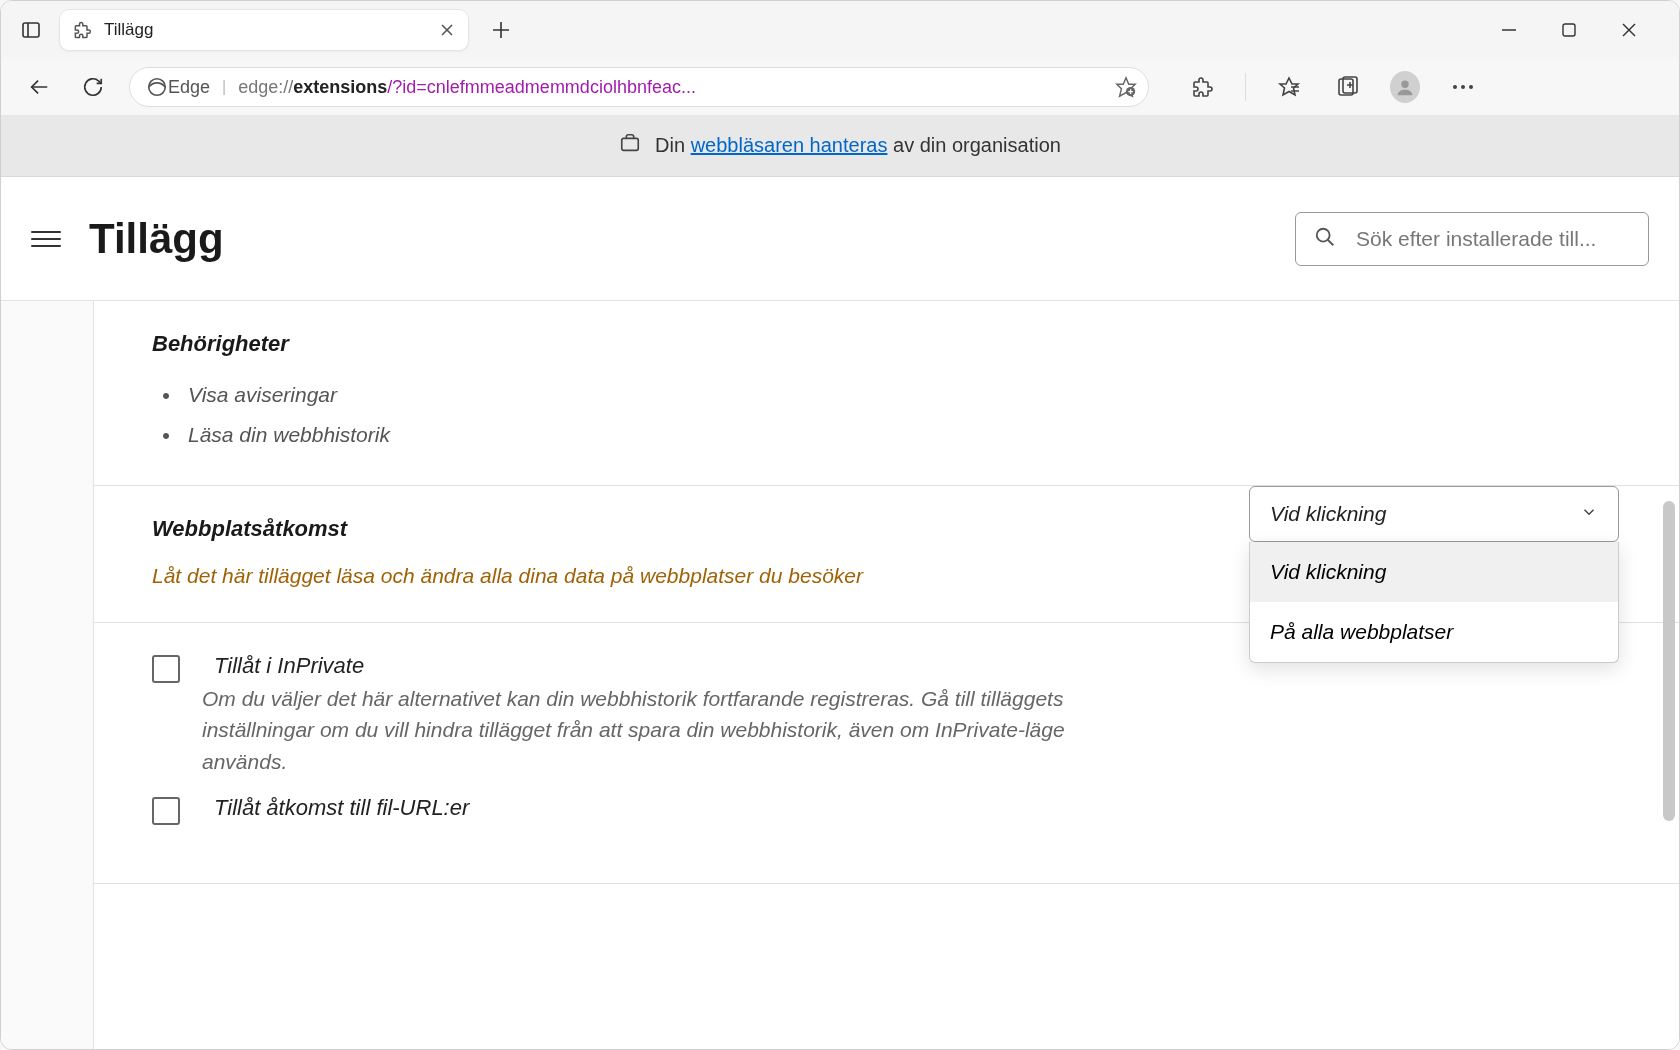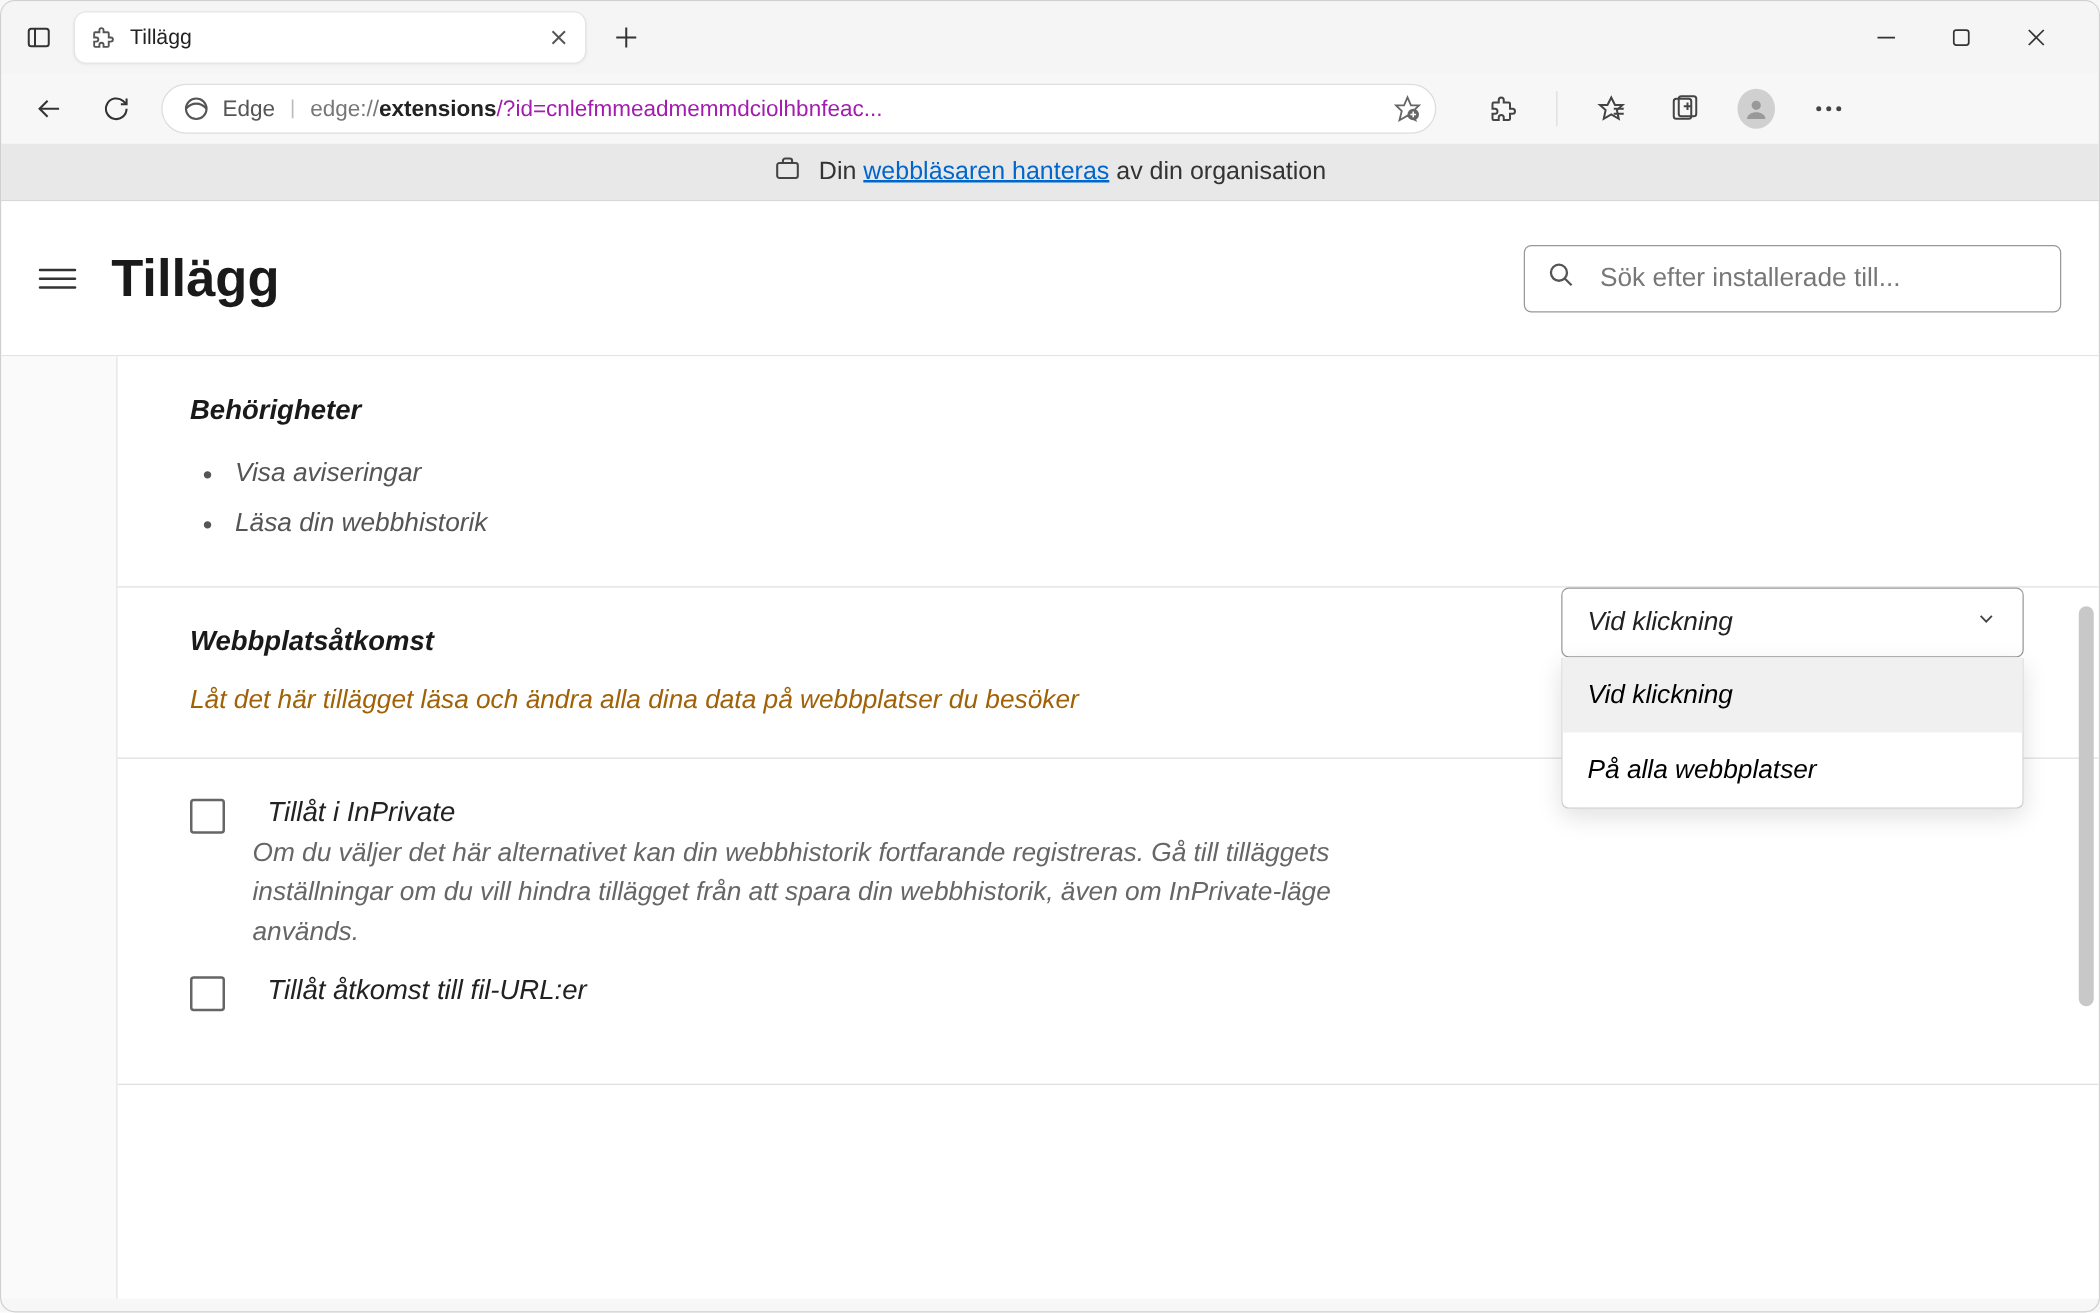--- a/index.html
+++ b/index.html
@@ -74,35 +74,35 @@
       height: 40px;
       background: #fff;
       border-radius: 20px;
       border: 1px solid #ddd;
       display: flex;
       align-items: center;
       padding: 0 6px 0 16px;
       gap: 12px;
       max-width: 1020px;
     }
-    .edge-badge { display:flex; align-items:center; gap:10px; color:#555; font-size:18px; }
+    .edge-badge { display:flex; align-items:center; gap:0; color:#555; font-size:18px; }
     .edge-sep { color:#bbb; }
     .url-text { font-size: 18px; color:#777; flex:1; display:flex; align-items:baseline; white-space:nowrap; overflow:hidden; }
     .url-text .base { color:#777; }
     .url-text .bold { color:#222; font-weight:600; }
     .url-text .rest { color:#a21caf; }
     .star-btn { width: 32px; height:32px; display:flex; align-items:center; justify-content:center; cursor:pointer; }
     .toolbar-actions { display:flex; align-items:center; gap:28px; margin-left:20px; }
     .toolbar-btn { width: 30px; height:30px; display:flex; align-items:center; justify-content:center; cursor:pointer; }
     .profile-avatar { width:32px; height:32px; border-radius:50%; background:#d0d0d0; display:flex; align-items:center; justify-content:center; }
     .v-sep { width:1px; height:28px; background:#ddd; }
 
     
     .managed-bar {
-      height: 46px;
+      height: 62px;
       background: #e8e8e8;
       border-bottom: 1px solid #d8d8d8;
       display:flex;
       align-items:center;
       justify-content:center;
       gap: 14px;
       font-size: 20px;
       color:#333;
     }
     .managed-bar a { color:#0066cc; text-decoration: underline; }
@@ -115,21 +115,21 @@
       padding: 0 30px;
       gap: 28px;
       background:#fff;
       border-bottom:1px solid #e3e3e3;
     }
     .hamburger { width:30px; height:30px; display:flex; flex-direction:column; justify-content:center; gap:5px; cursor:pointer; }
     .hamburger span { height:2px; background:#333; border-radius:1px; }
     .page-title { font-size: 42px; font-weight:600; color:#1a1a1a; }
     .search-box {
       margin-left:auto;
-      width: 430px;
+      width: 354px;
       height: 54px;
       border:1px solid #999;
       border-radius: 6px;
       display:flex;
       align-items:center;
       padding: 0 18px;
       gap: 20px;
       background:#fff;
     }
     .search-box input {

